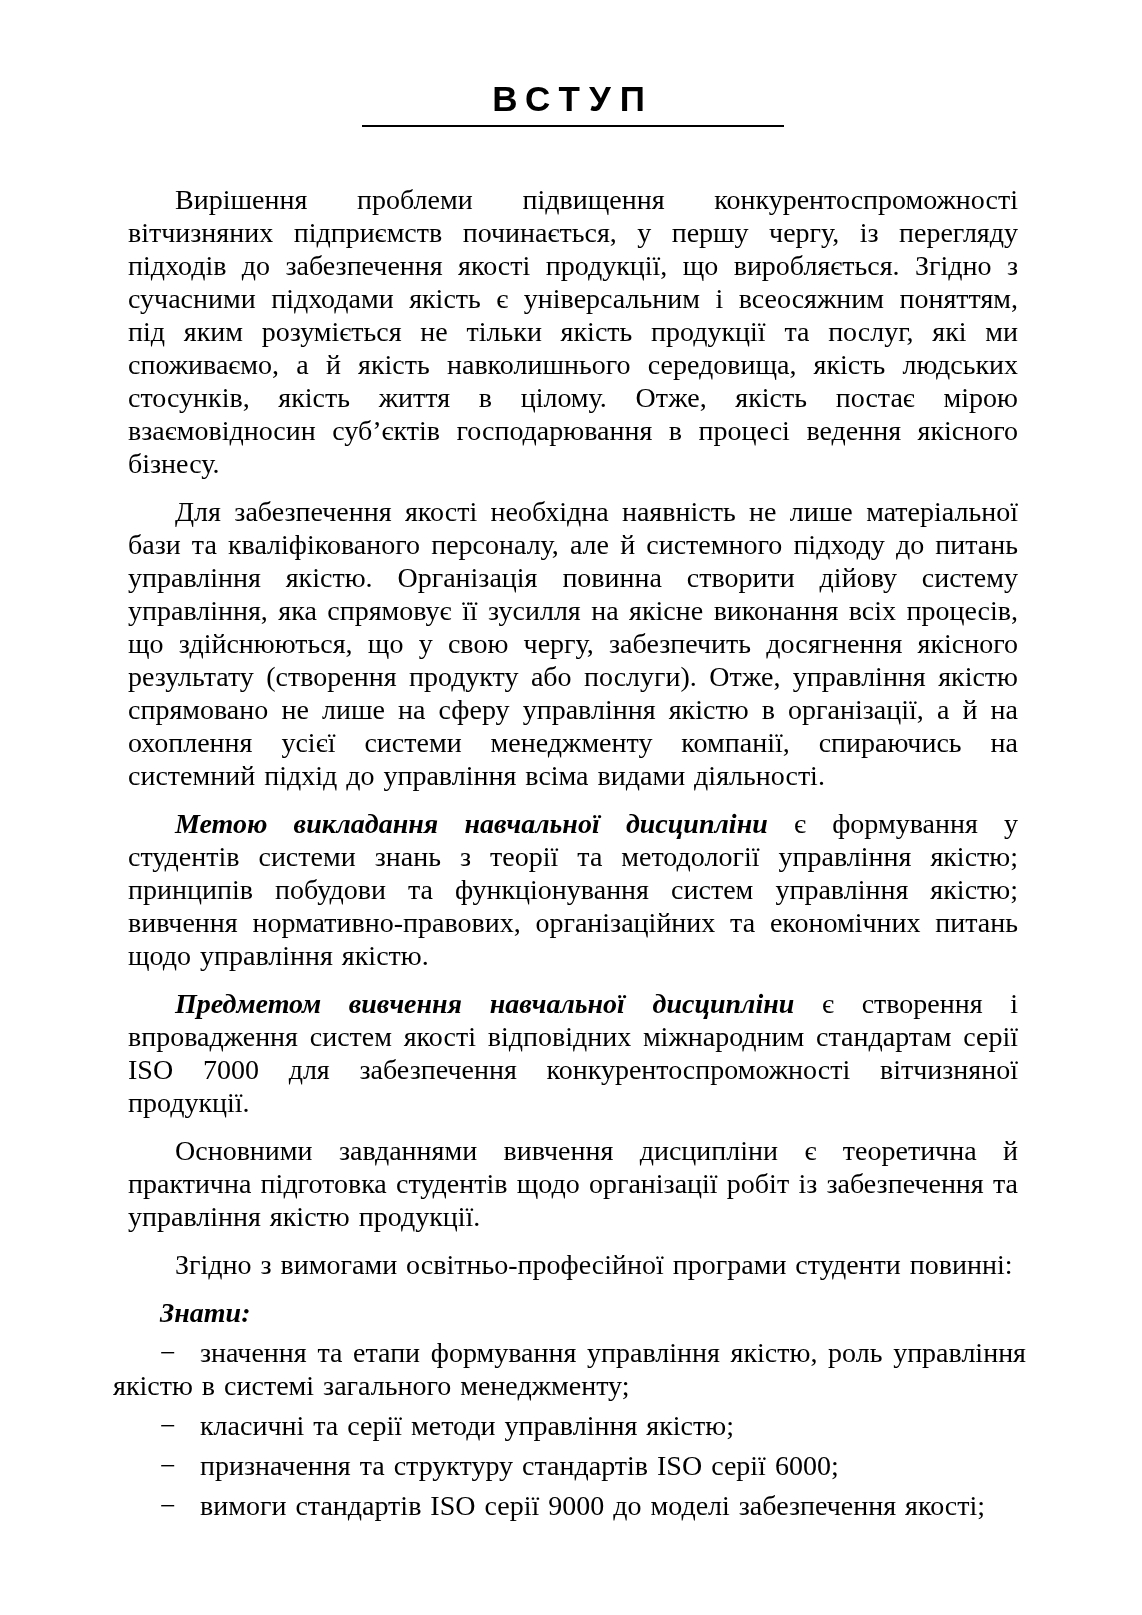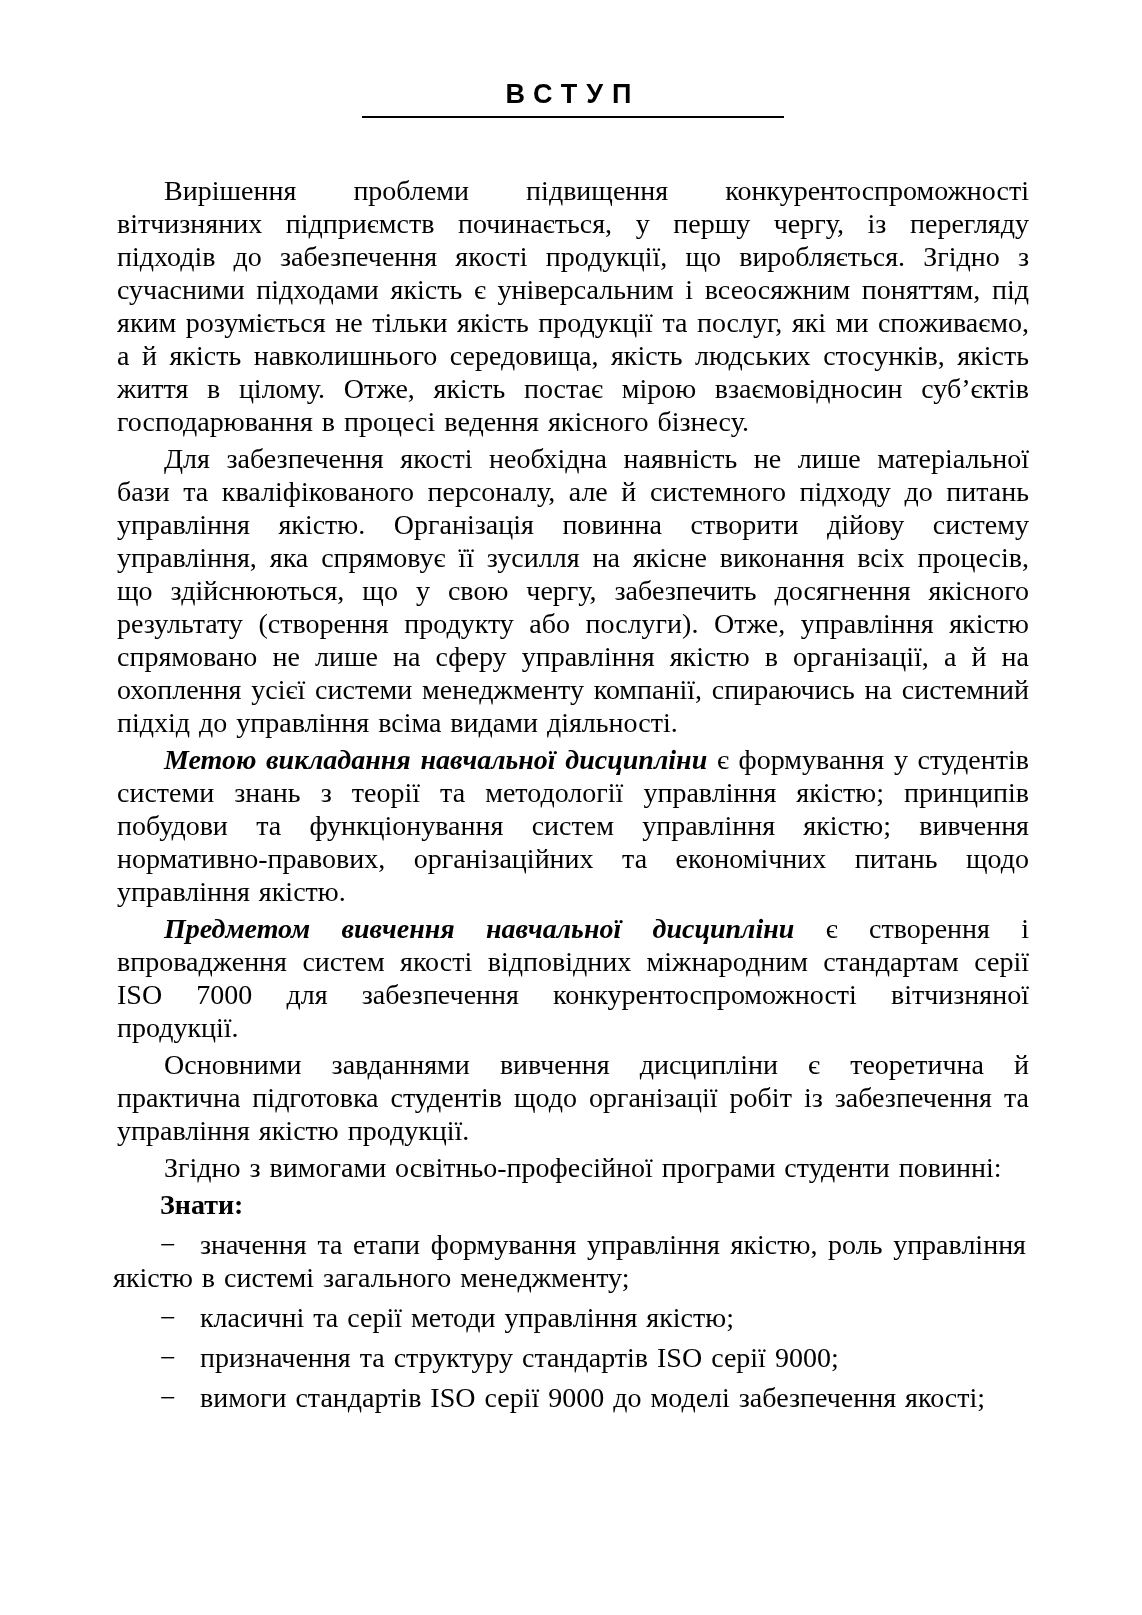--- a/index.html
+++ b/index.html
@@ -22,51 +22,52 @@
     top: 80px;
     width: 920px;
   }
   .title-wrap {
     text-align: center;
   }
   .title {
     display: inline-block;
     font-family: "Liberation Sans", sans-serif;
     font-weight: bold;
-    font-size: 27px;
+    font-size: 35px;
     letter-spacing: 9px;
     line-height: 1.1;
   }
   .title-rule {
     width: 422px;
     height: 2px;
     background: #000000;
     margin: 6px auto 0 auto;
   }
   .body-text {
     margin-top: 56px;
   }
   p.body {
-    margin: 4px;
+    margin: 15px;
     font-size: 28px;
     line-height: 33px;
     text-align: justify;
     text-indent: 47px;
     word-spacing: 2px;
   }
   .lead {
     font-weight: bold;
     font-style: italic;
   }
   p.subhead {
     margin: 0;
     font-size: 28px;
     line-height: 33px;
     text-indent: 47px;
     font-weight: bold;
+    font-style: italic;
   }
   p.list-item {
     margin: 7px 7px 0 0;
   }
   .marker {
     display: inline-block;
     width: 14px;
     margin-right: 26px;
     text-indent: 0;
   }
@@ -95,19 +96,19 @@
       <p class="body"><span>Основними завданнями вивчення дисципліни є теоретична й практична підготовка студентів щодо організації робіт із забезпечення та управління якістю продукції.</span></p>
 
       <p class="body"><span>Згідно з вимогами освітньо-професійної програми студенти повинні:</span></p>
 
       <p class="subhead">Знати:</p>
 
       <p class="body list-item"><span class="marker">−</span><span>значення та етапи формування управління якістю, роль управління якістю в системі загального менеджменту;</span></p>
 
       <p class="body list-item"><span class="marker">−</span><span>класичні та серії методи управління якістю;</span></p>
 
-      <p class="body list-item"><span class="marker">−</span><span>призначення та структуру стандартів ISO серії 9000;</span></p>
+      <p class="body list-item"><span class="marker">−</span><span>призначення та структуру стандартів ISO серії 6000;</span></p>
 
       <p class="body list-item"><span class="marker">−</span><span>вимоги стандартів ISO серії 9000 до моделі забезпечення якості;</span></p>
 
     </div>
   </div>
 </div>
 
 </body></html>

